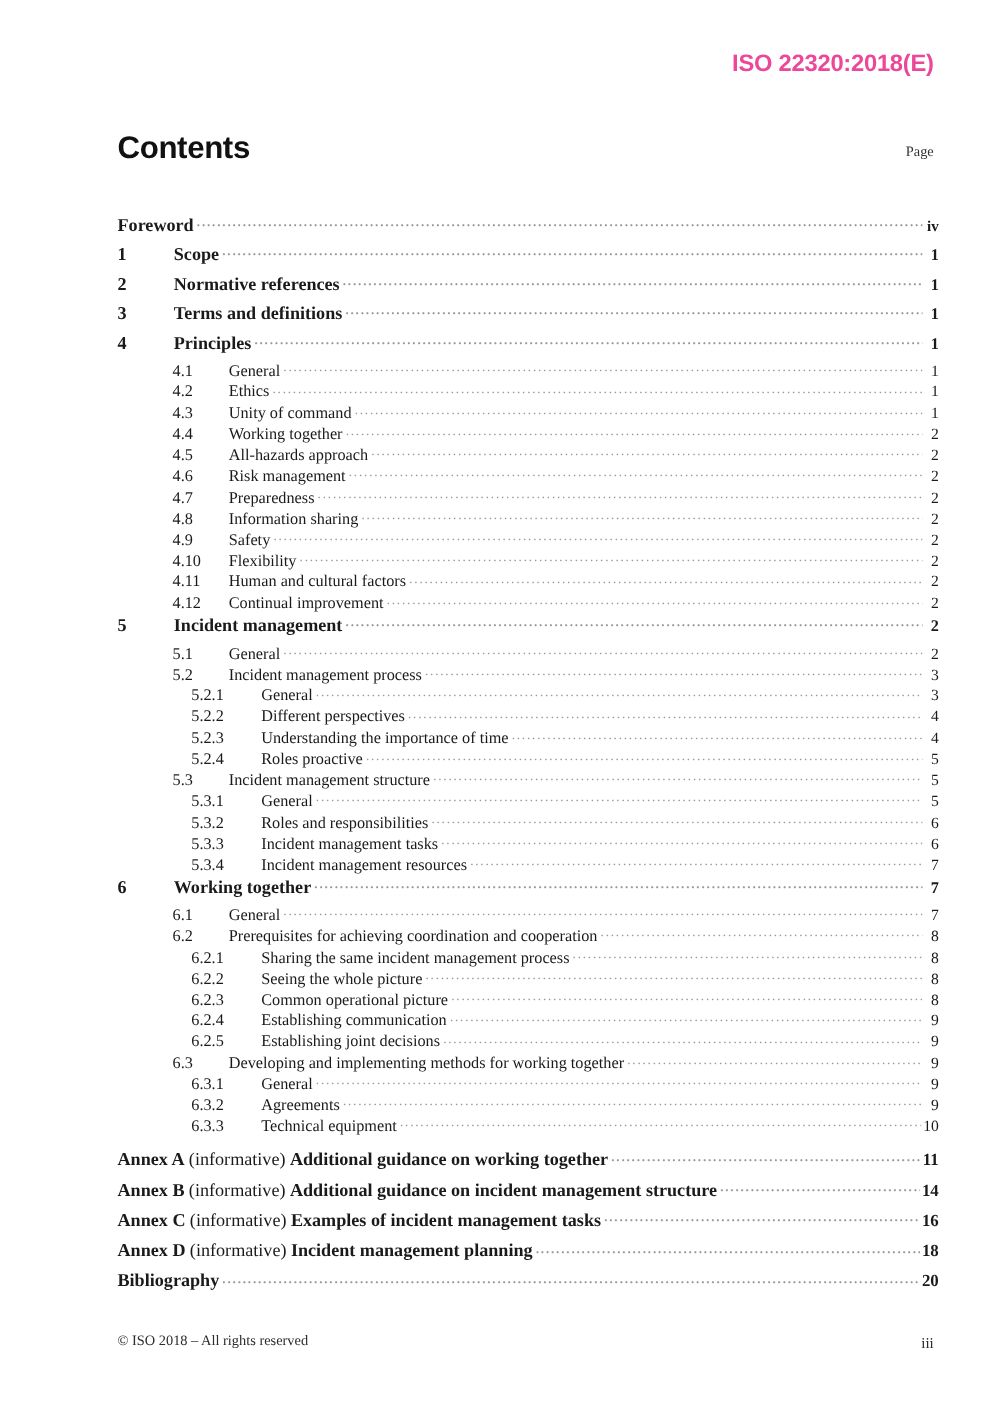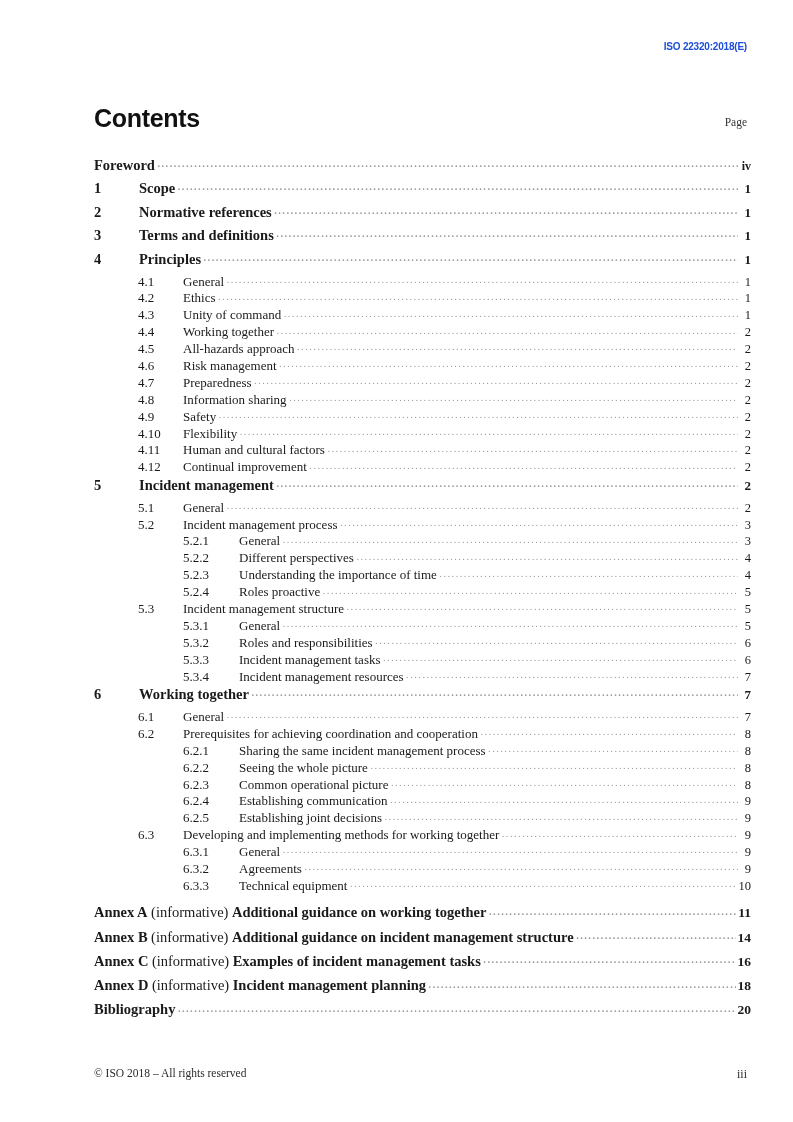--- a/index.html
+++ b/index.html
@@ -18,24 +18,24 @@
     color: #1a1a1a;
     overflow: hidden;
   }
 
   
   .doc-header {
     position: absolute;
     top: 41px;
     right: 46px;
     font-family: "Liberation Sans", "DejaVu Sans", sans-serif;
-    font-size: 10px;
+    font-size: 19px;
     font-weight: bold;
     letter-spacing: -0.2px;
-    color: #1d4ed8;
+    color: #ec4899;
   }
 
   
   .toc-head {
     position: absolute;
     top: 106px;
     left: 94px;
     right: 46px;
     display: flex;
     align-items: flex-end;
@@ -52,21 +52,21 @@
   }
   .page-label {
     font-size: 11.5px;
     color: #333333;
     padding-bottom: 3px;
   }
 
   
   .toc {
     position: absolute;
-    top: 155px;
+    top: 170px;
     left: 94px;
     width: 657px;
   }
 
   .row {
     display: flex;
     align-items: baseline;
     width: 100%;
     white-space: nowrap;
   }
@@ -131,21 +131,21 @@
   }
   .row-l2 .num { width: 45px; margin-left: 44px; }
   .row-l2 .pg  { font-size: 12.5px; }
 
   
   .row-l3 {
     height: 16.9px;
     font-size: 13px;
     font-weight: normal;
   }
-  .row-l3 .num { width: 56px; margin-left: 89px; }
+  .row-l3 .num { width: 56px; margin-left: 59px; }
   .row-l3 .pg  { font-size: 12.5px; }
 
   
   .row-annex {
     height: 24.3px;
     font-size: 14.5px;
     font-weight: bold;
   }
   .row-annex .pg { font-size: 13.5px; font-weight: bold; }
   .annex-label { font-weight: bold; }

